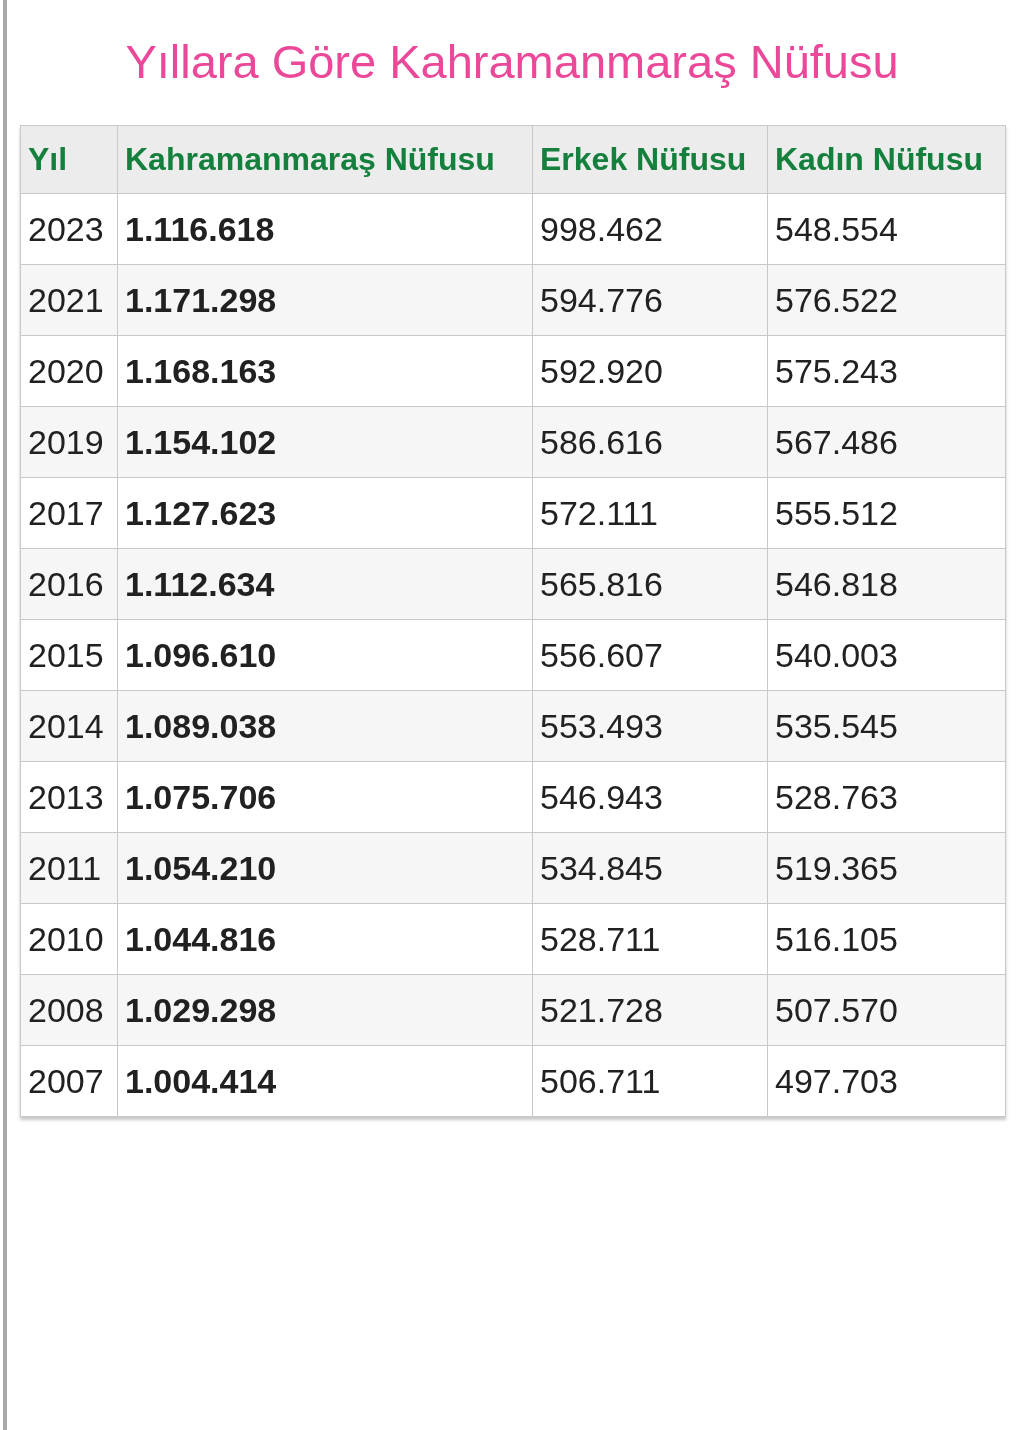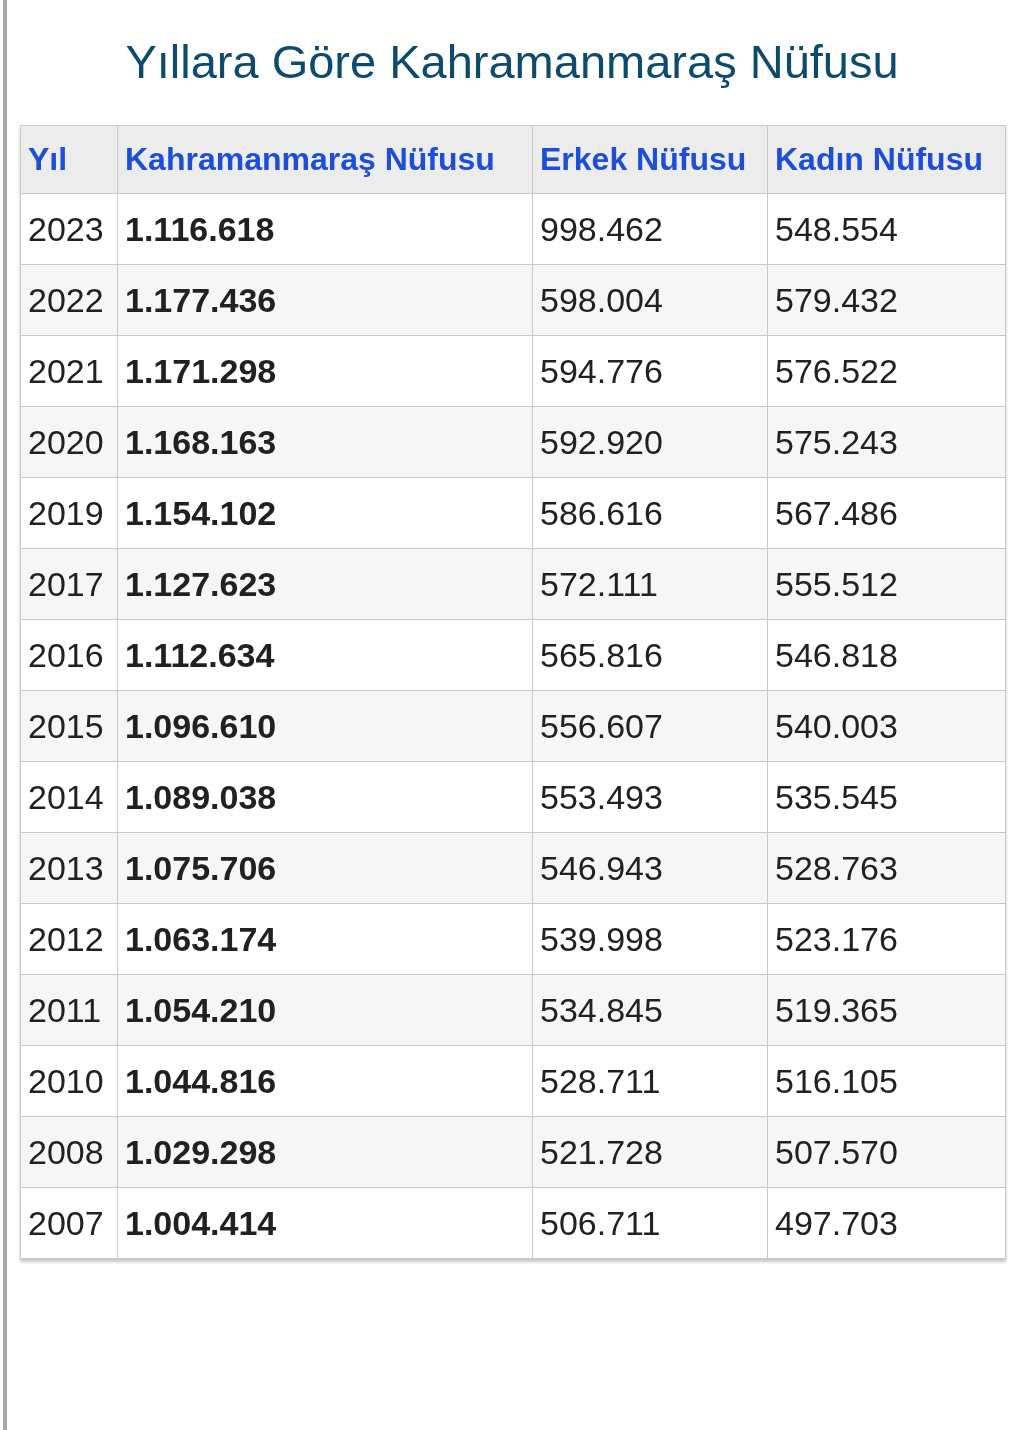--- a/index.html
+++ b/index.html
@@ -16,21 +16,21 @@
     left: 3px; top: 0;
     width: 4px; height: 1430px;
     background: #a8a8a8;
   }
   h1.page-title {
     margin: 0;
     padding-top: 34px;
     text-align: center;
     font-size: 47px;
     font-weight: 400;
-    color: #0c4a6e;
+    color: #ec4899;
     letter-spacing: 0px;
   }
   table.pop {
     border-collapse: collapse;
     table-layout: fixed;
     margin: 36px 0 0 20px;
     width: 985px;
     background: #ffffff;
     border: 1px solid #c2c2c2;
     box-shadow: 0 3px 3px rgba(0,0,0,0.22);
@@ -45,21 +45,21 @@
     vertical-align: middle;
     padding: 0 4px 0 7px;
     overflow: hidden;
     white-space: nowrap;
   }
   thead th {
     background: #ececec;
     height: 67px;
     font-size: 32px;
     font-weight: 700;
-    color: #1d4ed8;
+    color: #15803d;
   }
   tbody td {
     height: 70px;
     font-size: 34px;
     font-weight: 400;
     color: #212121;
   }
   tbody tr:nth-child(even) { background: #f6f6f6; }
   td.c-total { font-weight: 700; }
 </style>
@@ -84,26 +84,20 @@
       <th>Erkek Nüfusu</th>
       <th>Kadın Nüfusu</th>
     </tr>
   </thead>
   <tbody>
     <tr>
       <td class="c-year">2023</td>
       <td class="c-total">1.116.618</td>
       <td class="c-male">998.462</td>
       <td class="c-female">548.554</td>
-    </tr>
-    <tr>
-      <td class="c-year">2022</td>
-      <td class="c-total">1.177.436</td>
-      <td class="c-male">598.004</td>
-      <td class="c-female">579.432</td>
     </tr>
     <tr>
       <td class="c-year">2021</td>
       <td class="c-total">1.171.298</td>
       <td class="c-male">594.776</td>
       <td class="c-female">576.522</td>
     </tr>
     <tr>
       <td class="c-year">2020</td>
       <td class="c-total">1.168.163</td>
@@ -140,26 +134,20 @@
       <td class="c-male">553.493</td>
       <td class="c-female">535.545</td>
     </tr>
     <tr>
       <td class="c-year">2013</td>
       <td class="c-total">1.075.706</td>
       <td class="c-male">546.943</td>
       <td class="c-female">528.763</td>
     </tr>
     <tr>
-      <td class="c-year">2012</td>
-      <td class="c-total">1.063.174</td>
-      <td class="c-male">539.998</td>
-      <td class="c-female">523.176</td>
-    </tr>
-    <tr>
       <td class="c-year">2011</td>
       <td class="c-total">1.054.210</td>
       <td class="c-male">534.845</td>
       <td class="c-female">519.365</td>
     </tr>
     <tr>
       <td class="c-year">2010</td>
       <td class="c-total">1.044.816</td>
       <td class="c-male">528.711</td>
       <td class="c-female">516.105</td>

